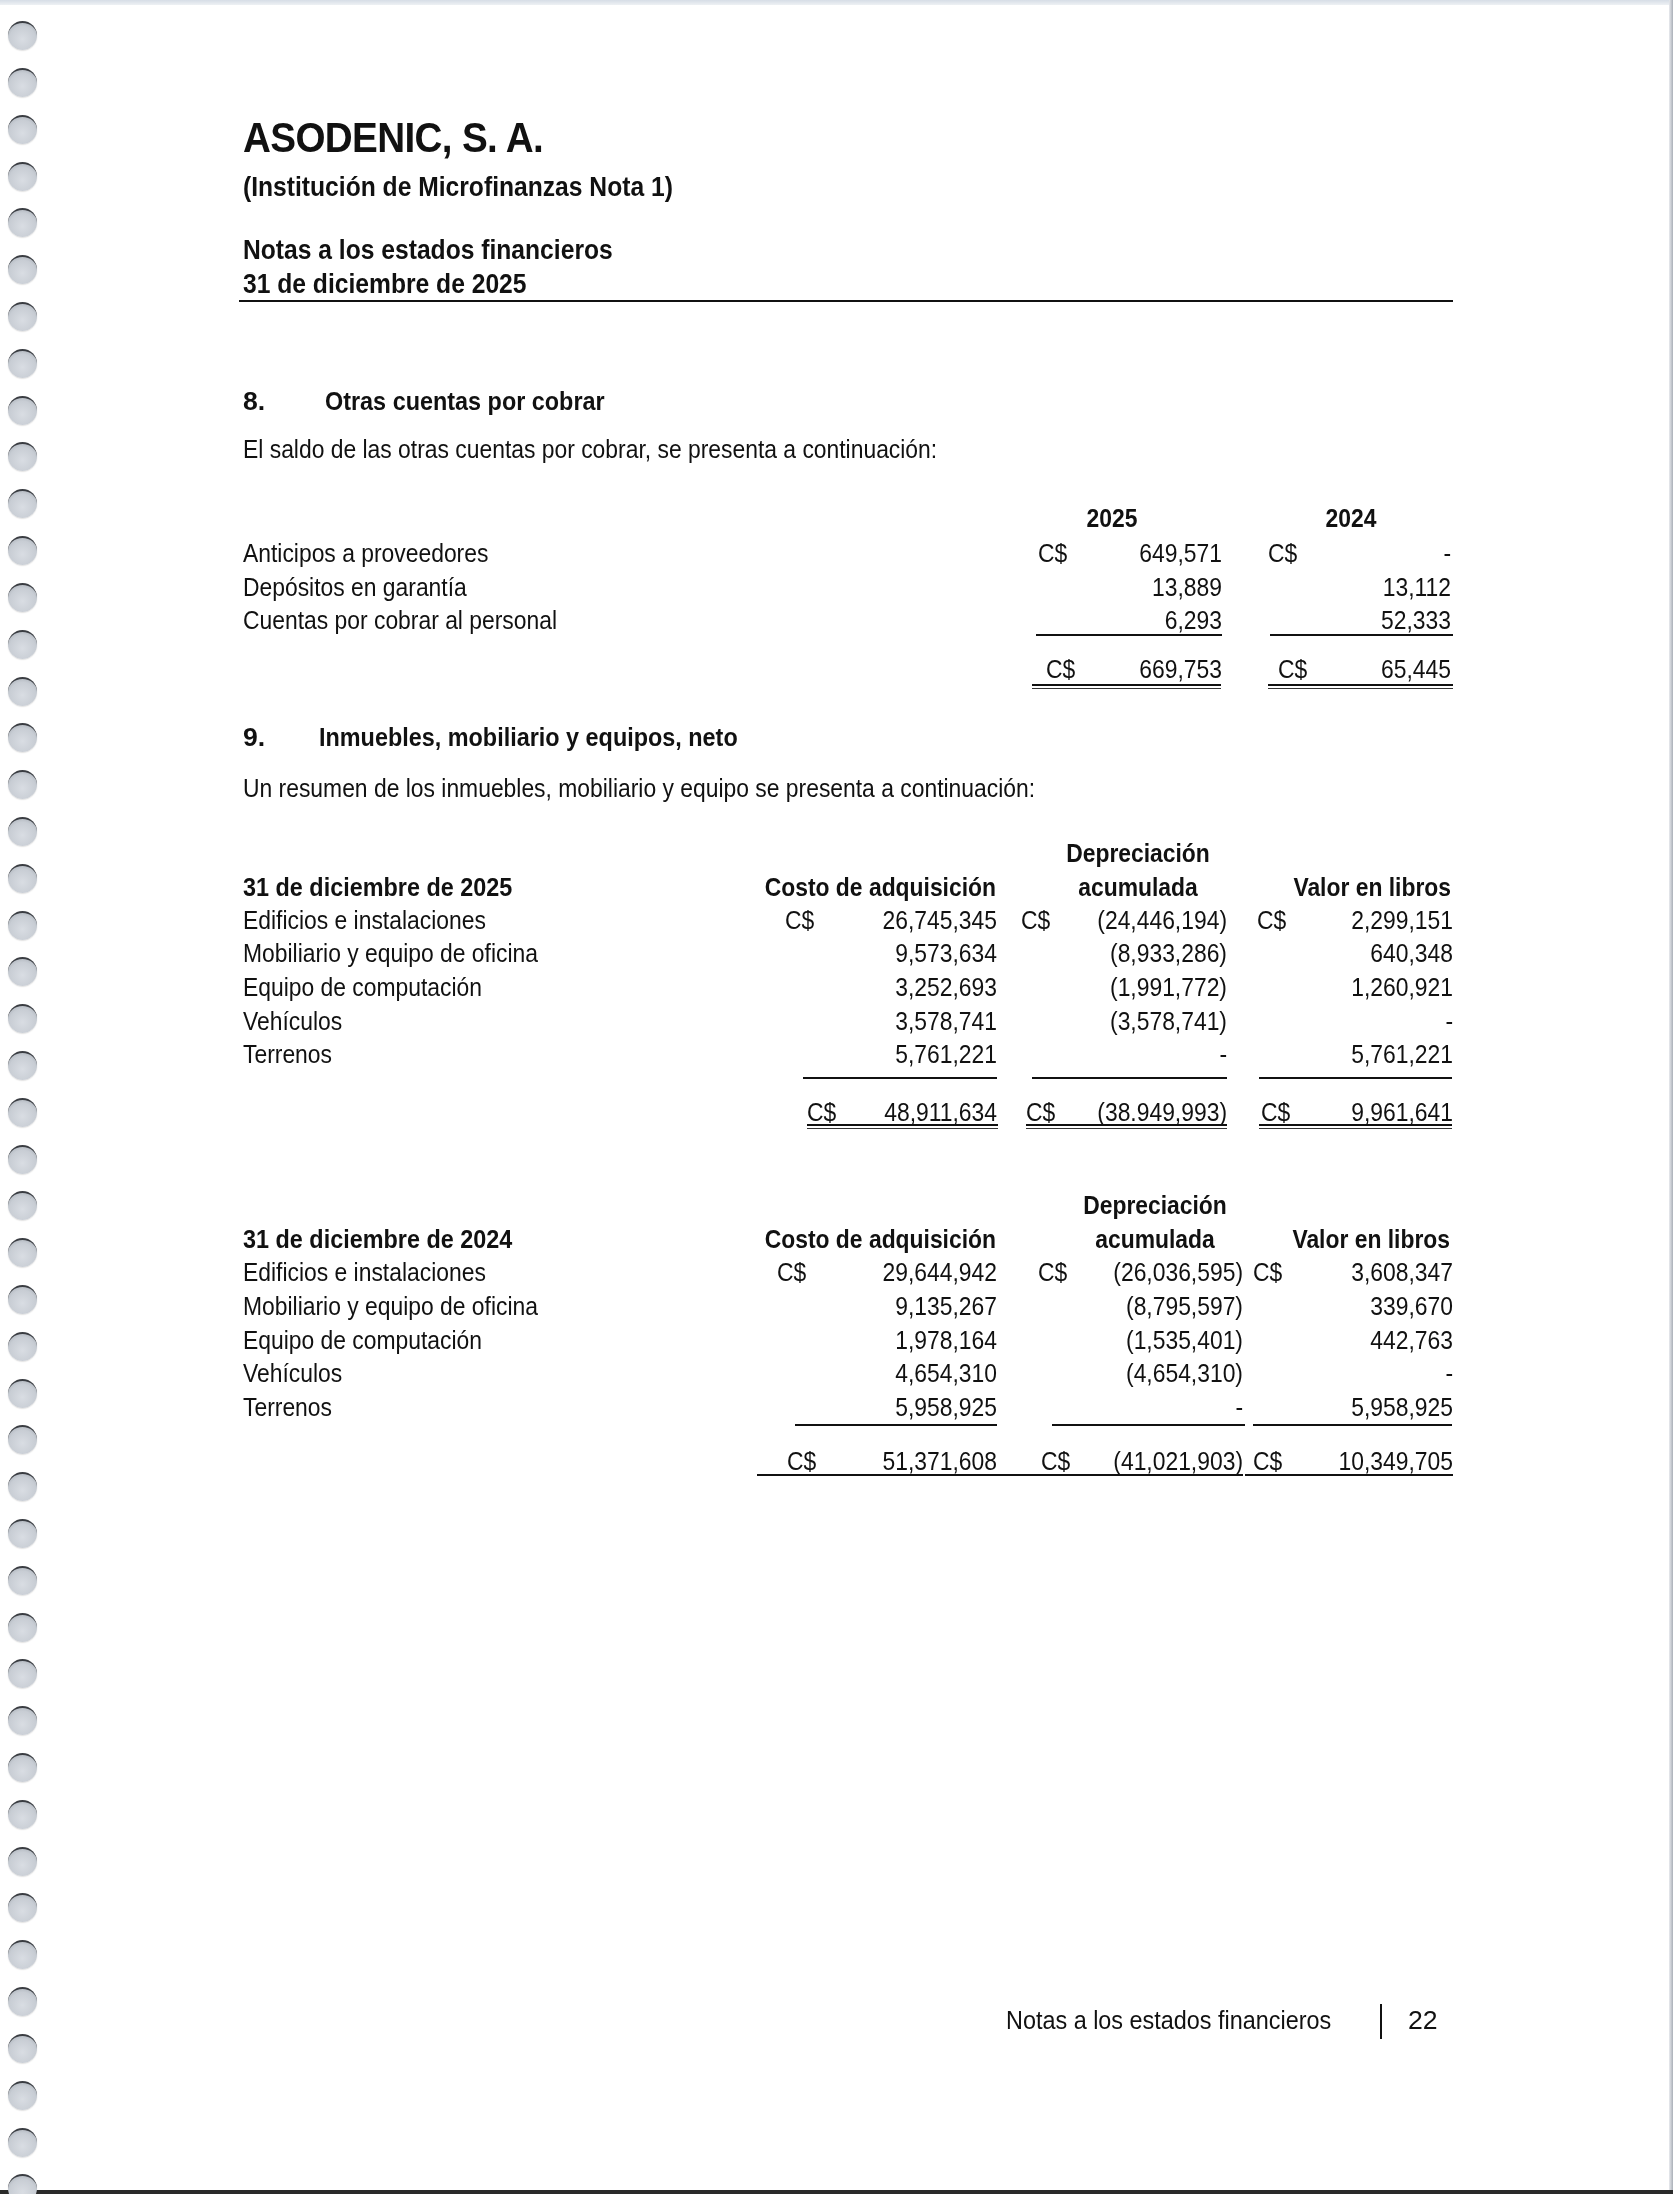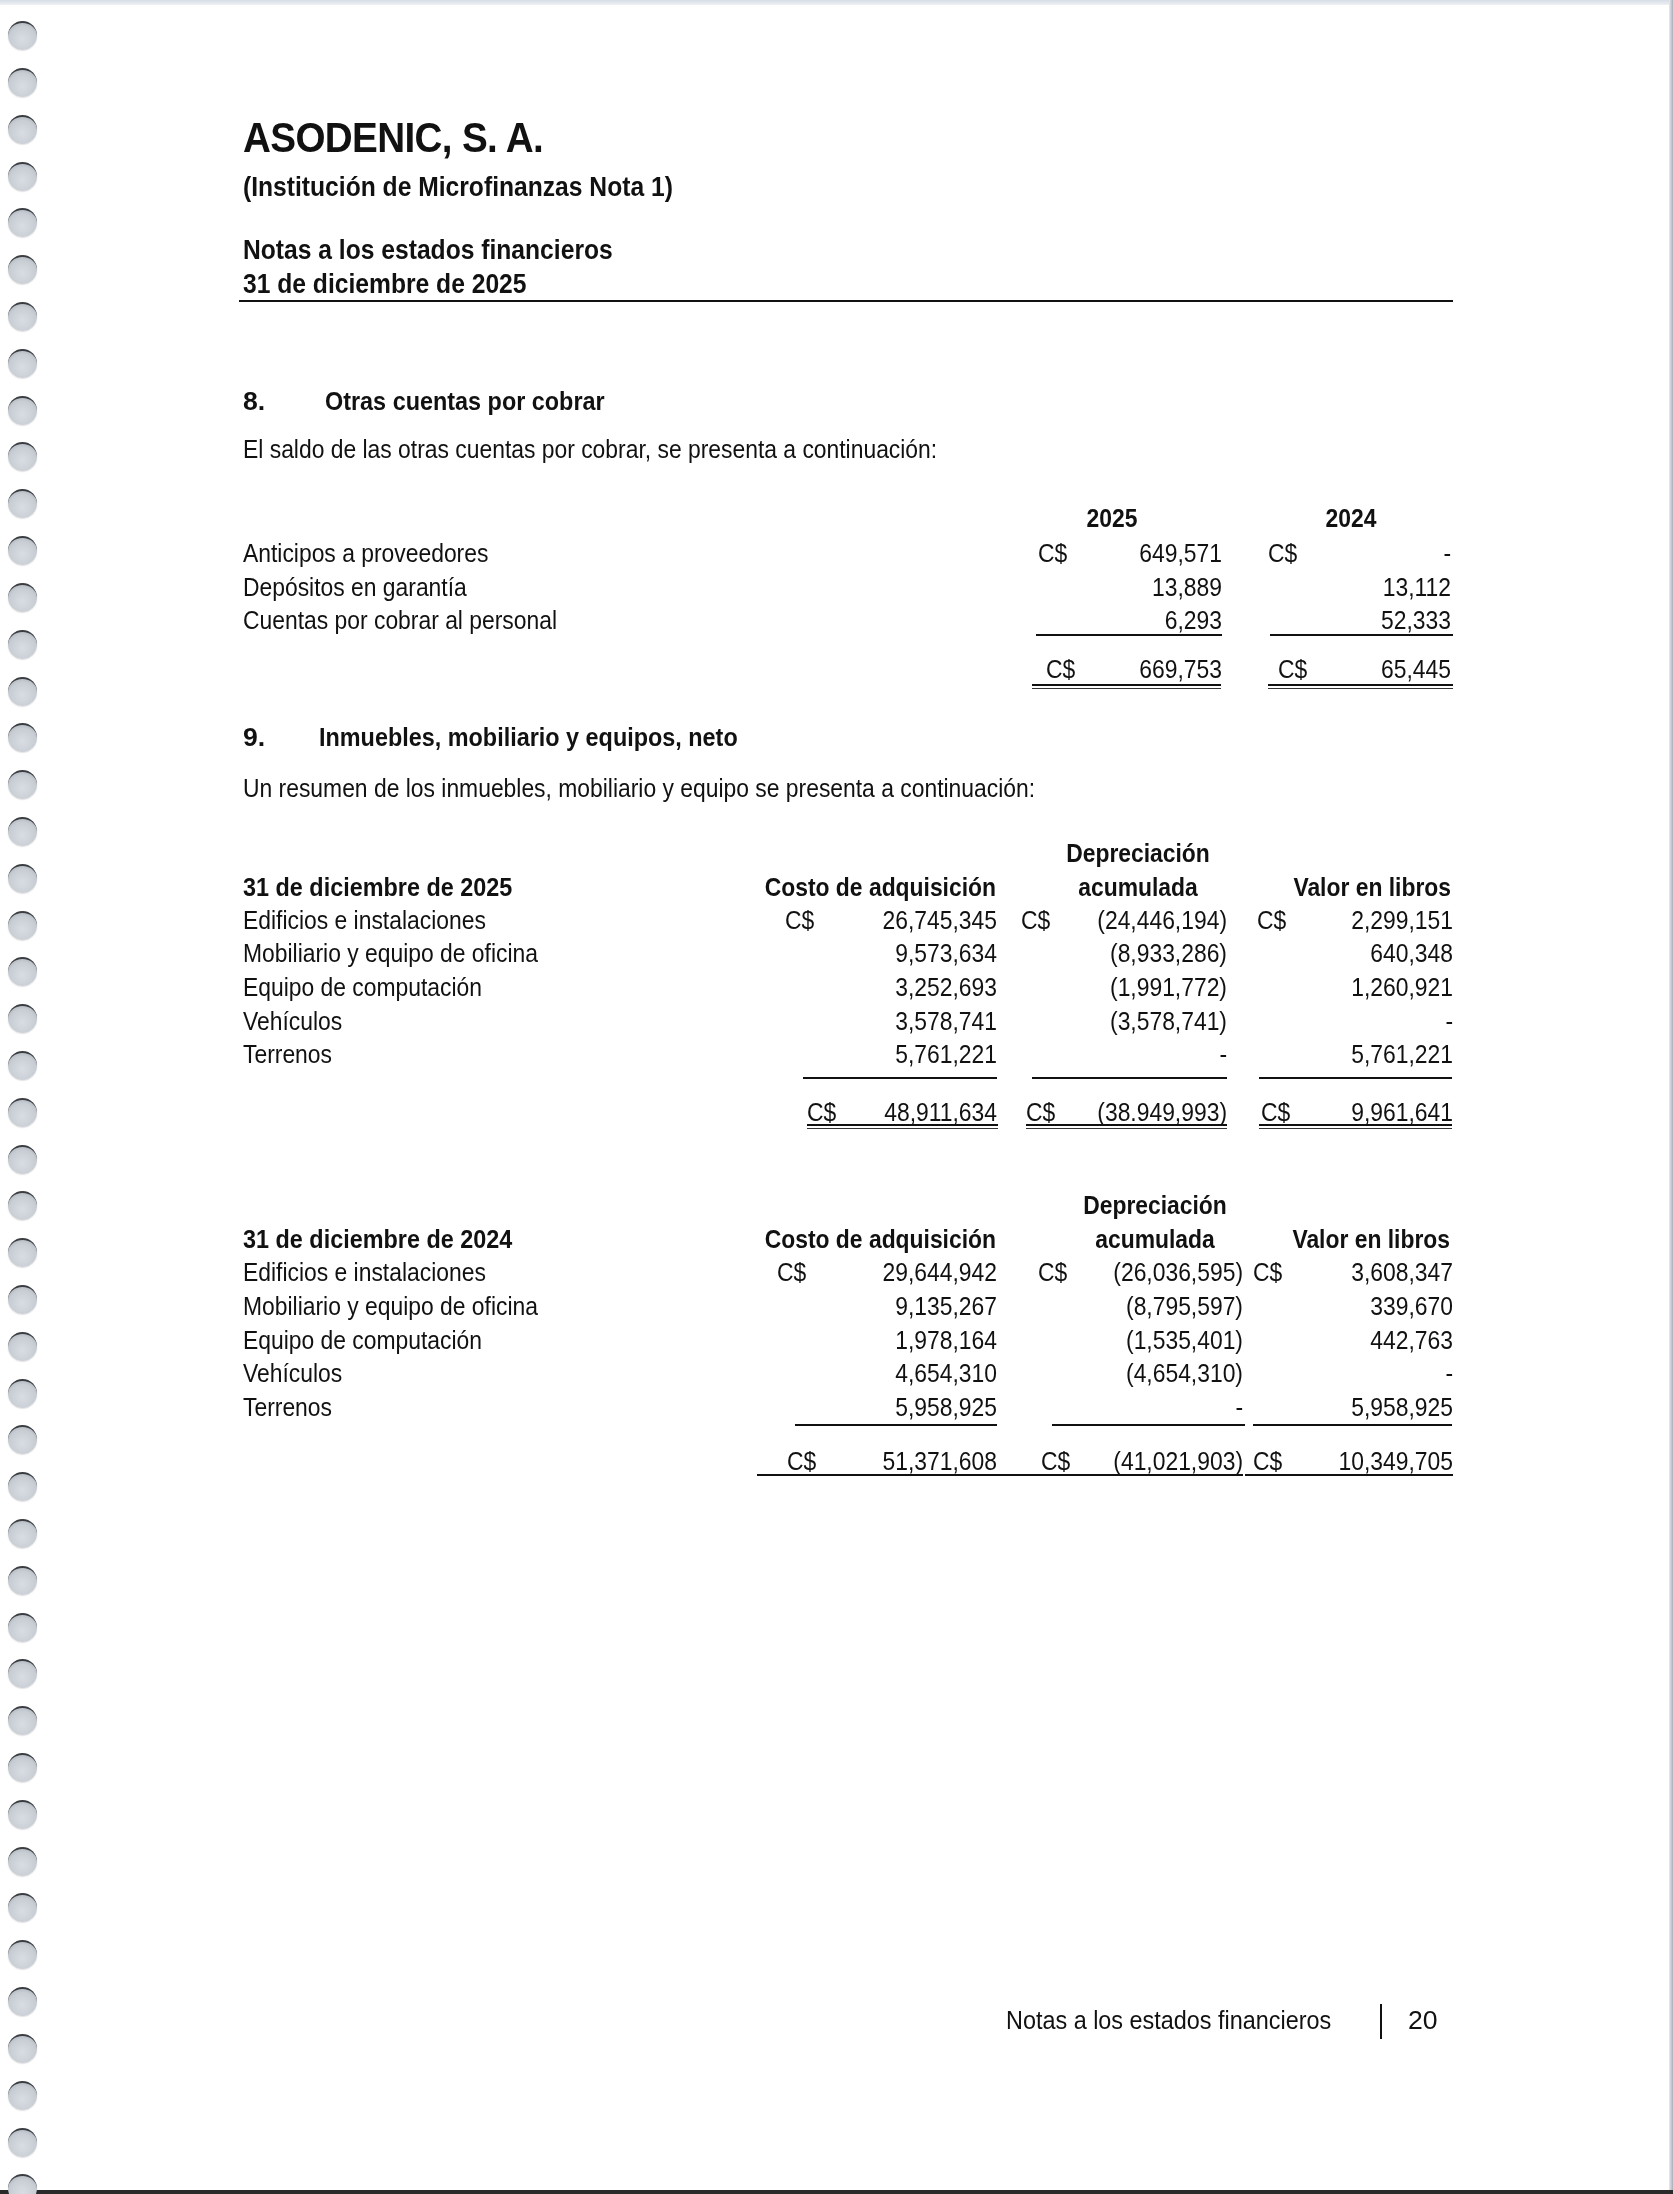--- a/index.html
+++ b/index.html
@@ -263,14 +263,14 @@
     <div class="abs cur" style="left:1253px;top:1446px;">C$</div>
     <div class="abs num" style="left:1318px;top:1446px;width:135px;">10,349,705</div>
   </div>
   <div class="rule" style="left:757px;top:1474px;width:240px;"></div>
   <div class="rule" style="left:878px;top:1474px;width:365px;"></div>
   <div class="rule" style="left:1245px;top:1474px;width:208px;"></div>
 </div>
 
 <div class="abs footer-text">Notas a los estados financieros</div>
 <div class="footer-bar"></div>
-<div class="abs footer-page">20</div>
+<div class="abs footer-page">22</div>
 
 
 </body></html>

